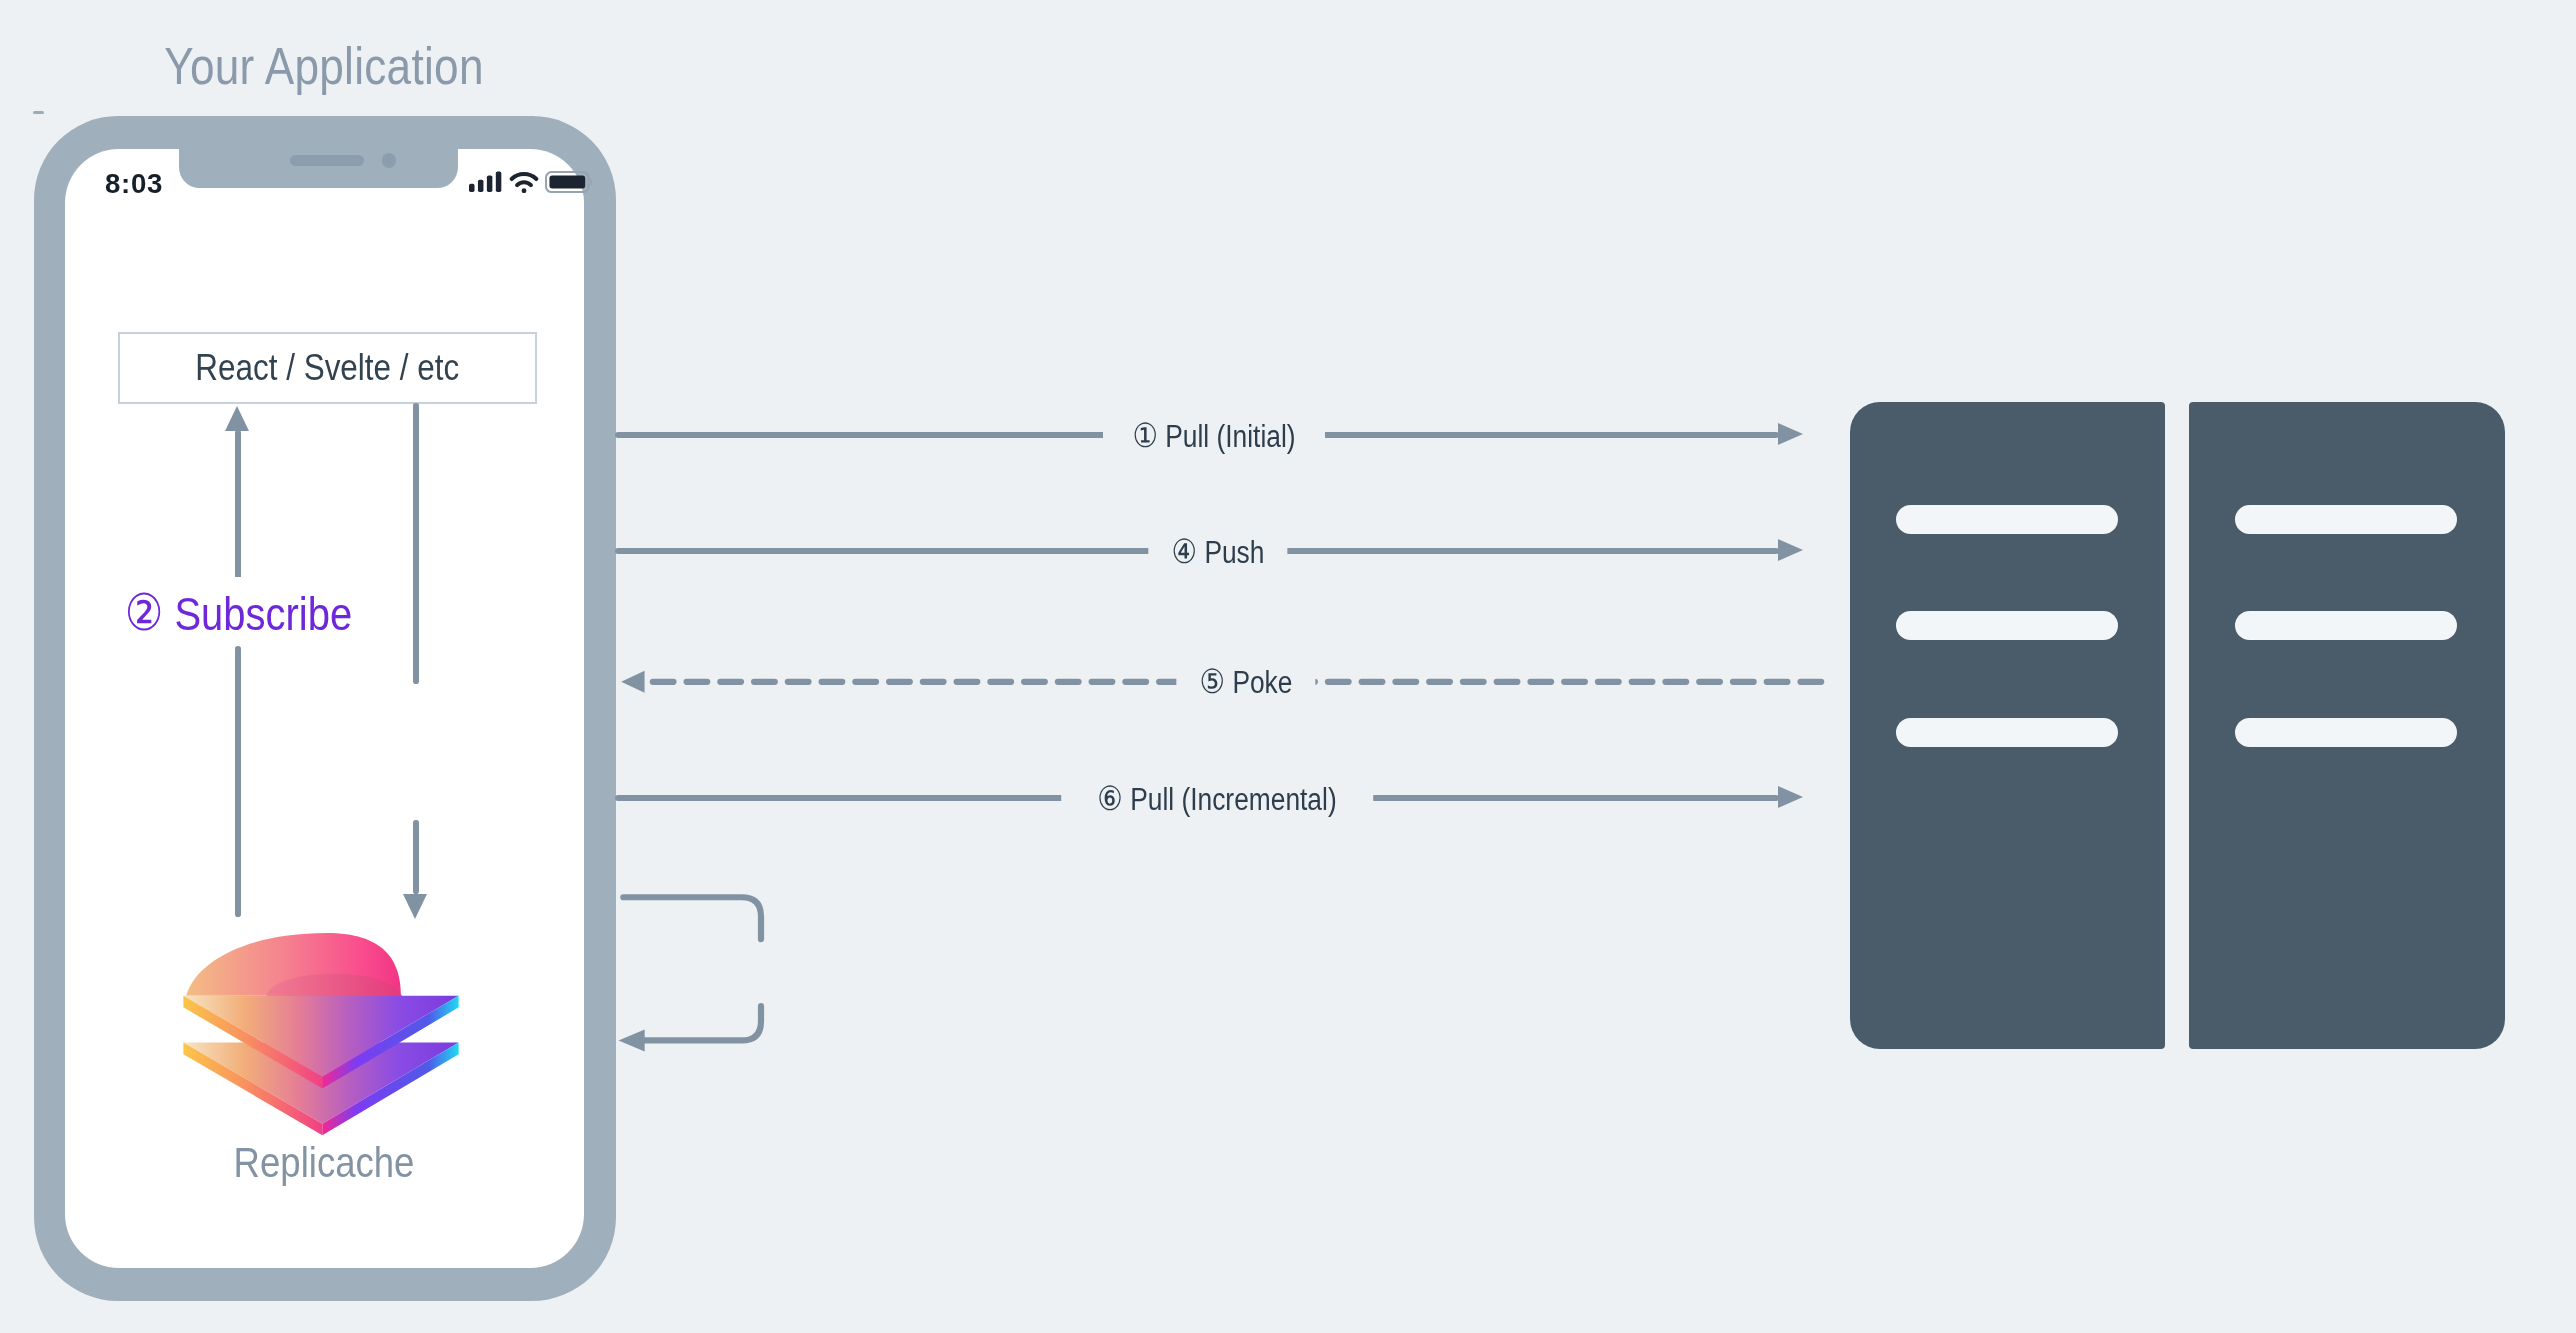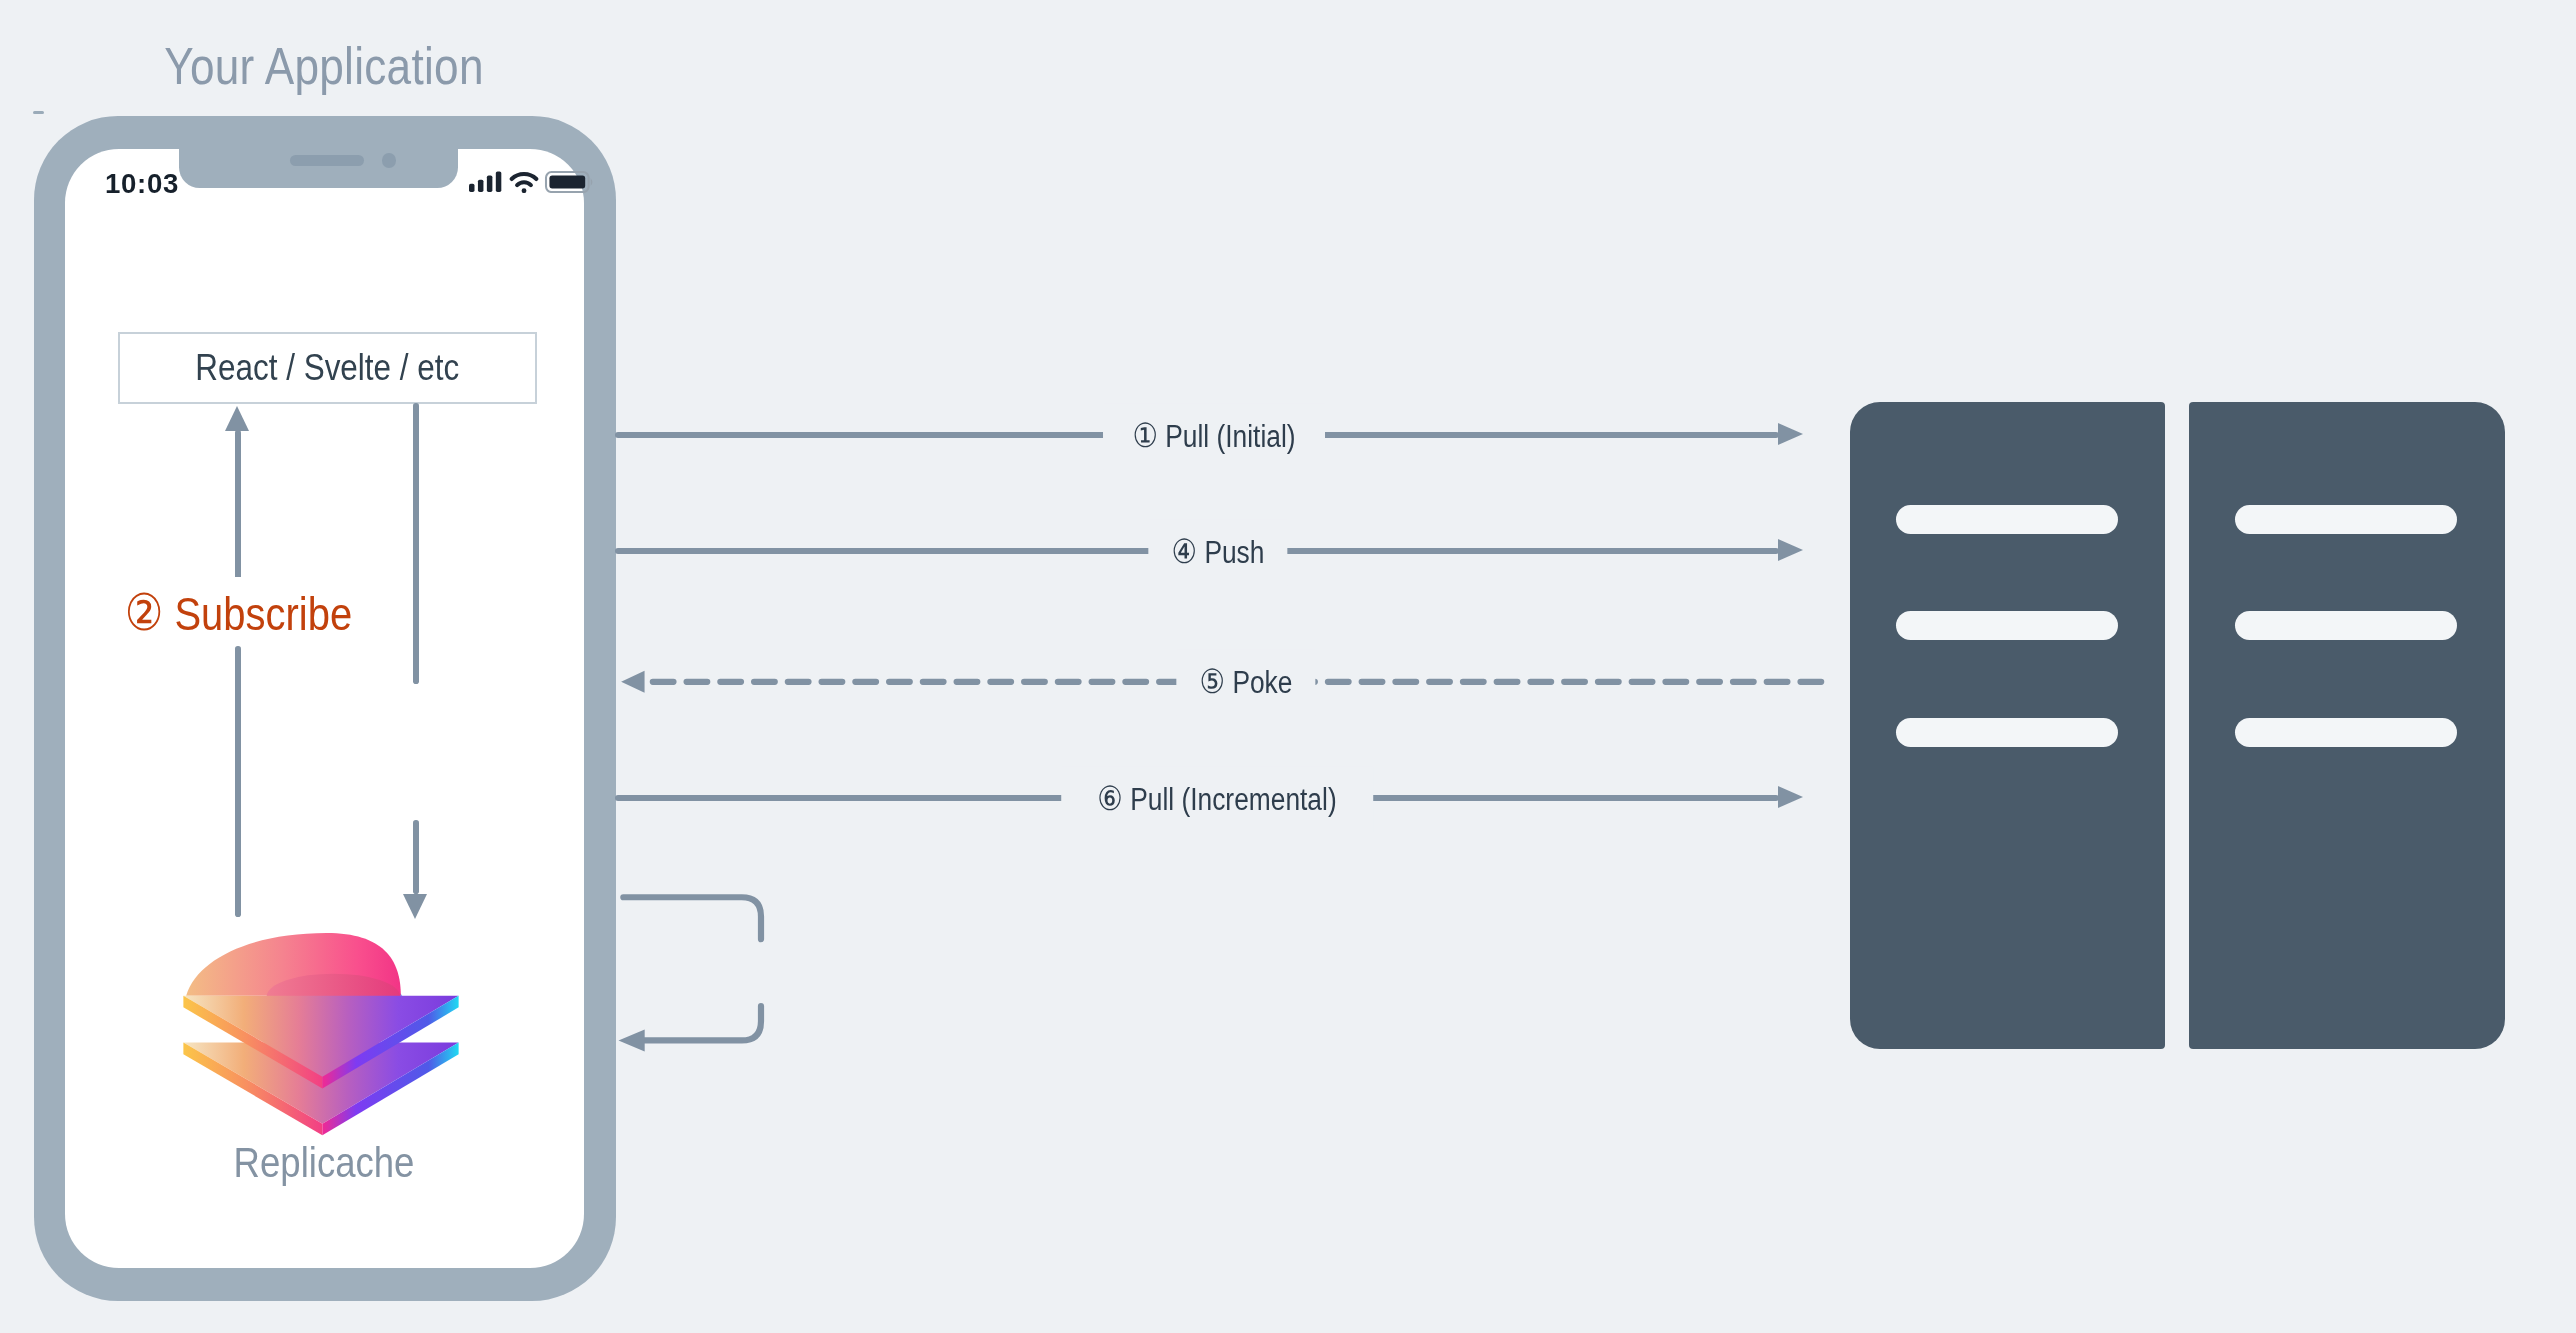--- a/index.html
+++ b/index.html
@@ -62,21 +62,21 @@
     border-left:12.4px solid transparent;border-right:12.4px solid transparent;
     border-bottom:25px solid #8192a3;
   }
   .head-down{
     position:absolute;width:0;height:0;
     border-left:12.4px solid transparent;border-right:12.4px solid transparent;
     border-top:25px solid #8192a3;
   }
   .inner-label{
     position:absolute;transform:translateX(-50%);
-    color:#c2410c;font-size:47px;font-weight:500;text-align:center;
+    color:#6d28d9;font-size:47px;font-weight:500;text-align:center;
     background:#ffffff;padding:4.1px 9.6px;line-height:63px;white-space:nowrap;
   }
   .inner-label .num, .flow-label .num{font-size:1.08em;}
 
   
   .logo{position:absolute;left:182px;top:930px;}
   .logo-caption{
     position:absolute;left:324px;top:1138px;transform:translateX(-50%);
     font-size:43px;color:#8493a3;font-weight:500;
   }
@@ -111,21 +111,21 @@
   <div class="big-title" style="left:324px;top:36px;">
     <span class="condensed">Your Application</span>
   </div>
 
   <div class="phone">
     <div class="screen">
       <div class="notch">
         <div class="speaker"></div>
         <div class="camera"></div>
       </div>
-      <div class="status-time">10:03</div>
+      <div class="status-time">8:03</div>
       <svg class="status-icons" width="165" height="23.4" viewBox="0 0 240 34">
         <g fill="#1b2430">
           <rect x="0" y="20" width="8" height="12" rx="2.5"></rect>
           <rect x="13" y="14" width="8" height="18" rx="2.5"></rect>
           <rect x="26" y="8" width="8" height="24" rx="2.5"></rect>
           <rect x="39" y="2" width="8" height="30" rx="2.5"></rect>
         </g>
         <g fill="none" stroke="#1b2430" stroke-width="6" stroke-linecap="round">
           <path d="M 62 13 A 26 26 0 0 1 98 13"></path>
           <path d="M 70 22 A 14 14 0 0 1 90 22"></path>

